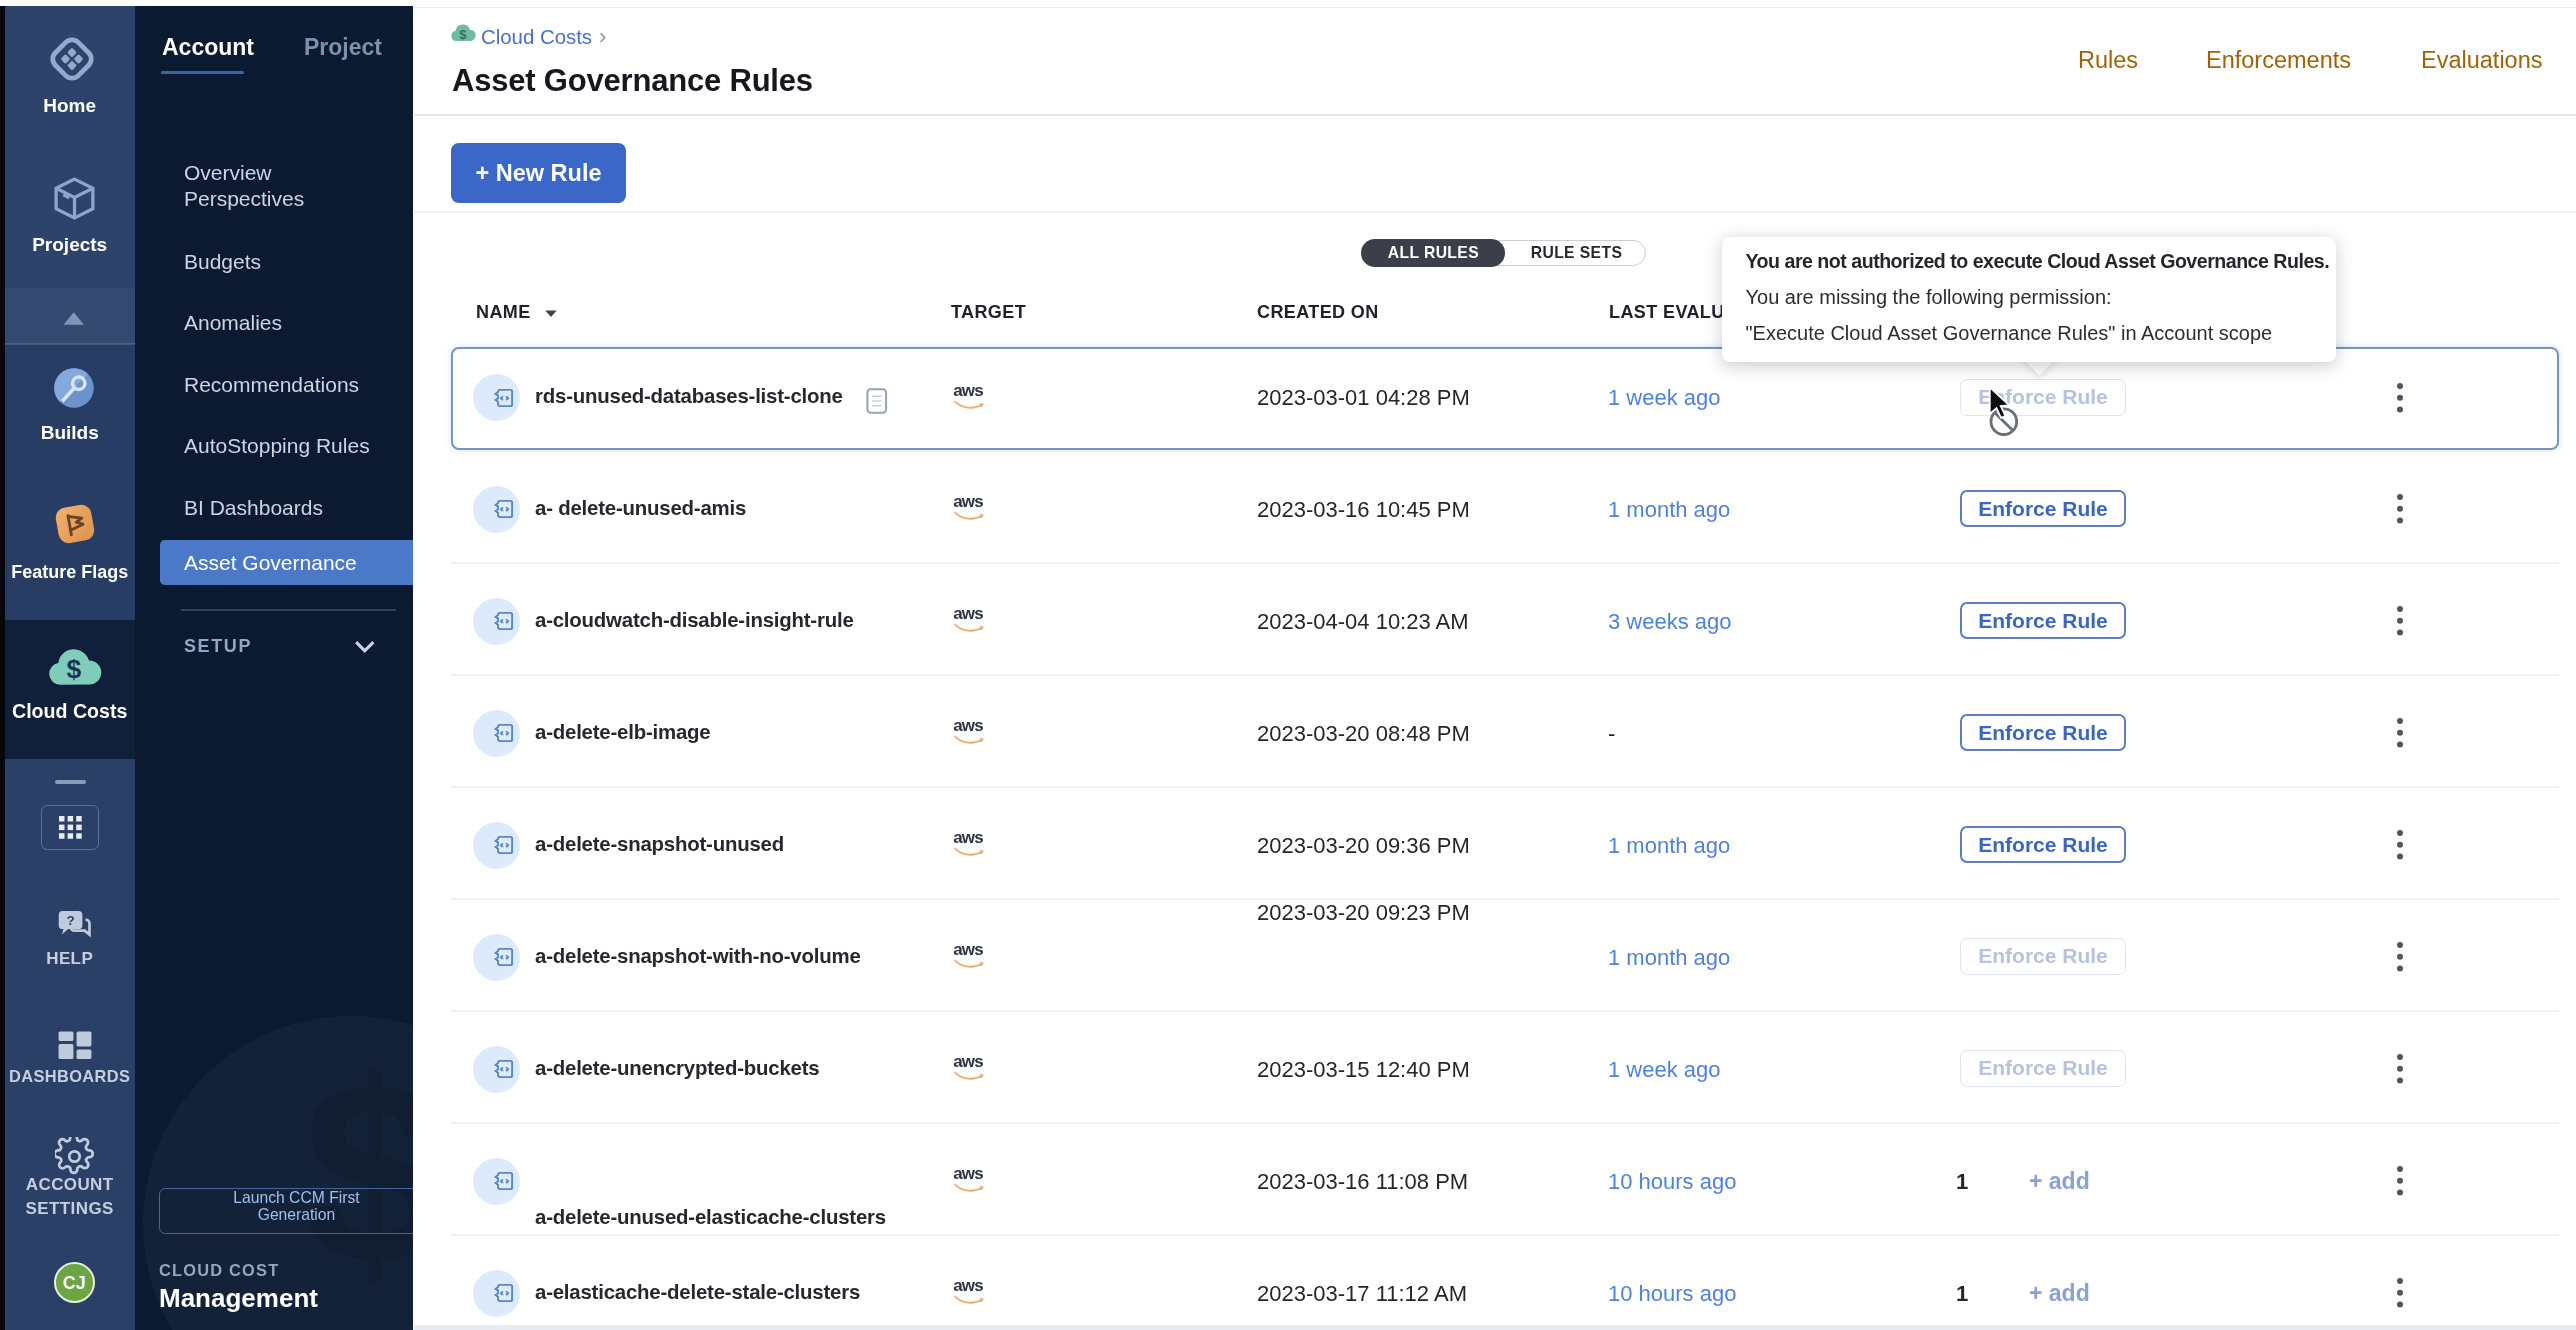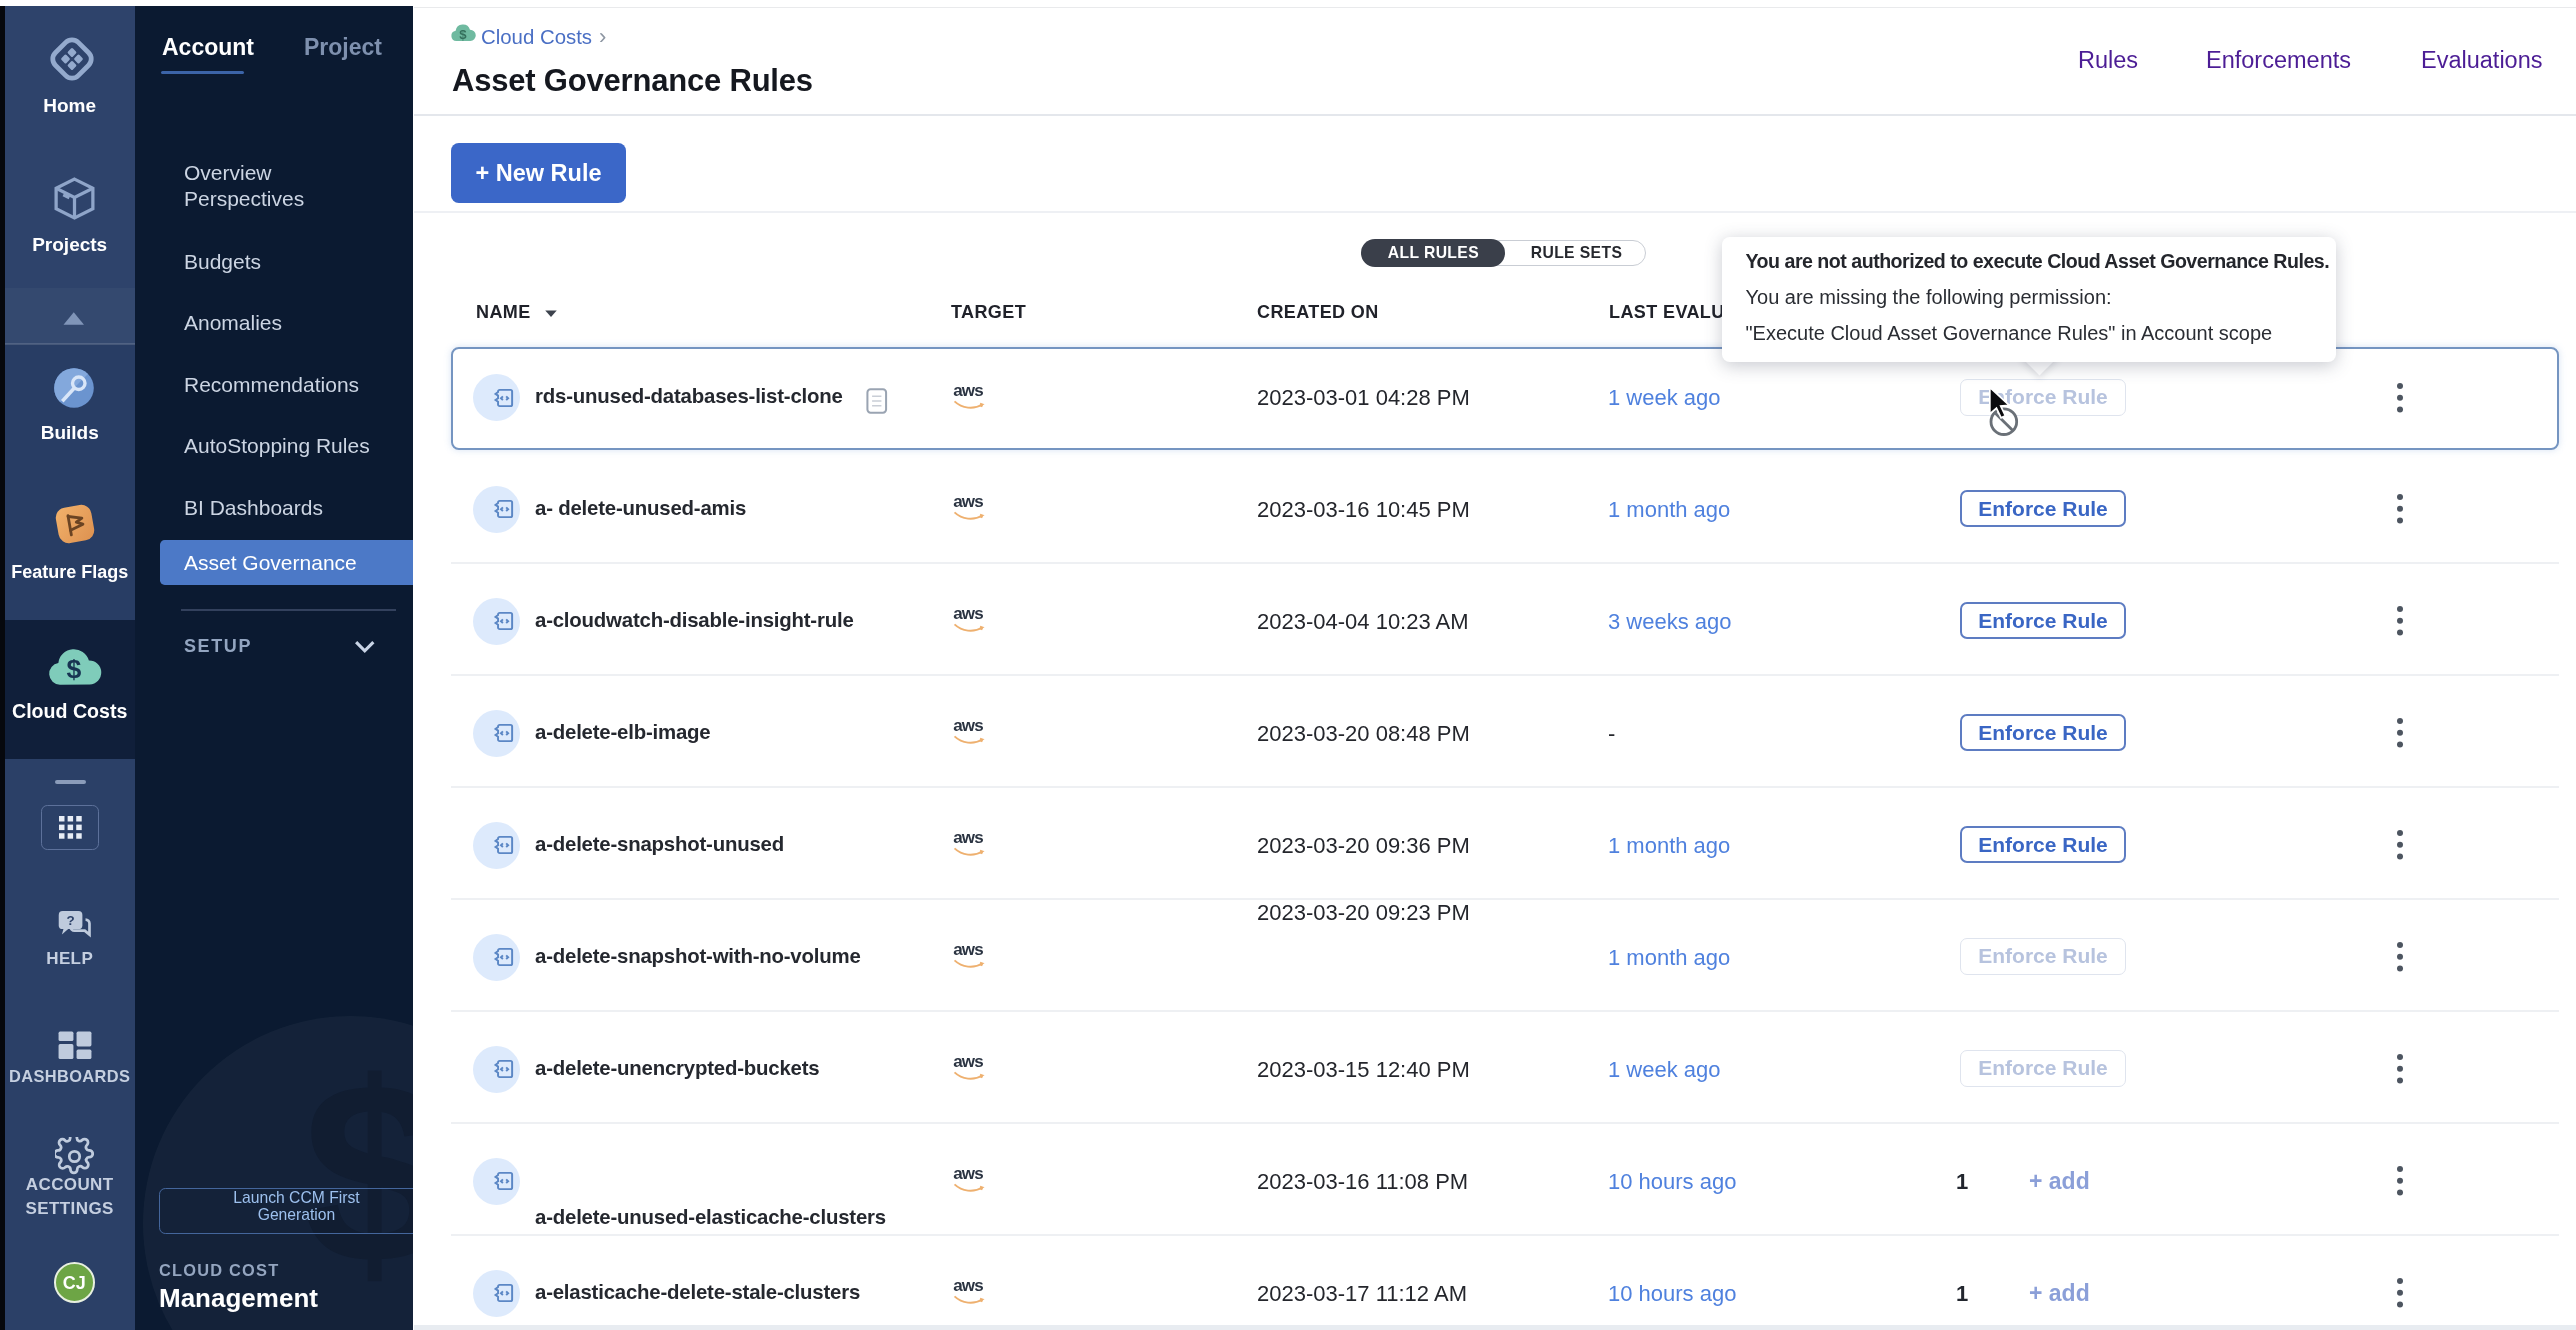--- a/index.html
+++ b/index.html
@@ -32,21 +32,21 @@
 #rail2 .cc-label { position:absolute; left:24px; top:1255px; color:#94a5bf; font-size:16.4px; font-weight:600; letter-spacing:1.2px; }
 #rail2 .cc-mgmt { position:absolute; left:24px; top:1277px; color:#fff; font-size:26px; font-weight:700; }
 
 #main { left:414px; top:0; width:2162px; height:1331px; background:#fff; }
 #topline { position:absolute; left:0; top:7px; width:2162px; height:0.8px; background:#e9eaec; }
 #hdrline { position:absolute; left:0; top:114px; width:2162px; height:1.6px; background:#e4e7ec; }
 #subline { position:absolute; left:0; top:211px; width:2162px; height:1.6px; background:#eef0f4; }
 .crumb-txt { position:absolute; left:67px; top:26px; color:#4a6fc4; font-size:20.4px; }
 .crumb-gt { position:absolute; left:185px; top:24px; color:#8d96a2; font-size:22px; }
 .title { position:absolute; left:38px; top:63px; color:#15181f; font-size:31px; font-weight:700; letter-spacing:-0.2px; }
-.toplink { position:absolute; top:47px; color:#4c1d95; font-size:23.5px; }
+.toplink { position:absolute; top:47px; color:#a16207; font-size:23.5px; }
 #btn-new { position:absolute; left:37px; top:143px; width:175px; height:60px; background:#3b67c8; border-radius:7.8px; color:#fff; font-size:23.5px; font-weight:700; text-align:center; line-height:60px; }
 #search { position:absolute; left:1722px; top:143px; width:420px; height:52px; background:#f0f8ff; border:1.6px solid #8cb3dd; border-radius:7.8px; }
 #search span { position:absolute; left:58px; top:12.5px; color:#9aa2ae; font-size:21px; }
 
 #pills { position:absolute; left:948px; top:240px; width:284px; height:26px; border:1.6px solid #c9cdd4; border-radius:13.3px; background:#fff; }
 #pills .p1 { position:absolute; left:-1.6px; top:-1.6px; width:144px; height:27.4px; background:#3a3f4a; border-radius:14px; color:#fff; font-size:15.7px; font-weight:700; text-align:center; line-height:27.4px; letter-spacing:0.4px; }
 #pills .p2 { position:absolute; left:146px; top:0px; width:135px; height:24px; color:#26282e; font-size:15.7px; font-weight:700; text-align:center; line-height:24px; letter-spacing:0.4px; }
 
 .th { position:absolute; top:302px; color:#20222a; font-size:18px; font-weight:700; letter-spacing:0.4px; }
 .row-sep { position:absolute; left:37px; width:2108px; height:1.6px; background:#eef0f3; }

